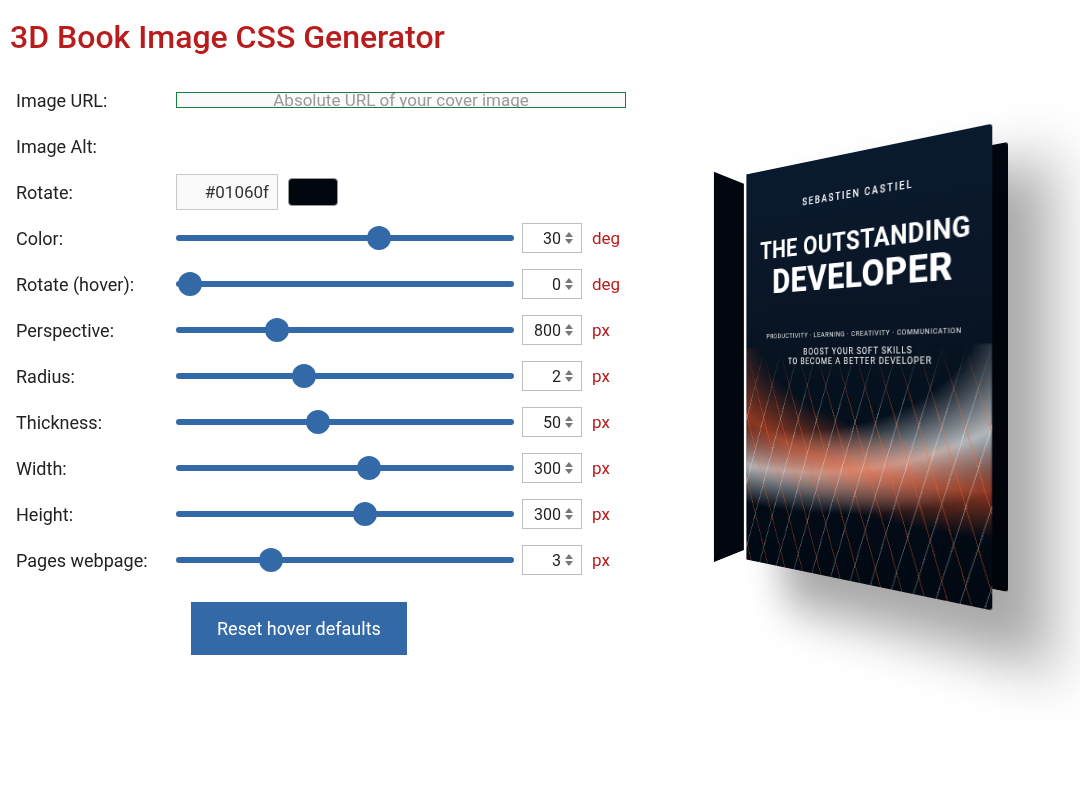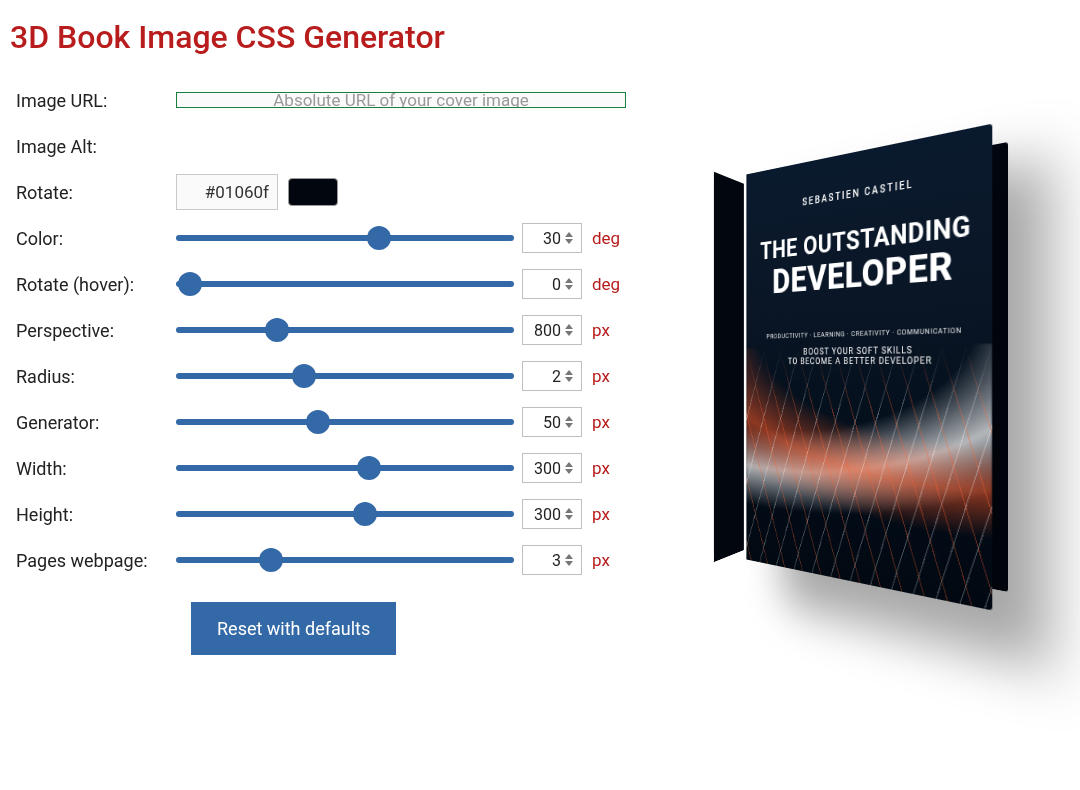--- a/index.html
+++ b/index.html
@@ -337,21 +337,21 @@
         <span class="val">2</span>
         <span class="spinner">
             <div class="up"></div>
             <div class="dn"></div>
           </span>
       </div>
       <div class="unit">px</div>
     </div>
 
     <div class="row">
-      <div class="row-label">Generator:</div>
+      <div class="row-label">Thickness:</div>
       <div class="slider-track">
         <div class="bar"></div>
           <div class="thumb" style="left: 42%;"></div>
       </div>
       <div class="num-input">
         <span class="val">50</span>
         <span class="spinner">
             <div class="up"></div>
             <div class="dn"></div>
           </span>
@@ -401,21 +401,21 @@
         <span class="val">3</span>
         <span class="spinner">
             <div class="up"></div>
             <div class="dn"></div>
           </span>
       </div>
       <div class="unit">px</div>
     </div>
 
     <div class="reset-row">
-      <button class="reset-btn">Reset with defaults</button>
+      <button class="reset-btn">Reset hover defaults</button>
     </div>
 
   </div>
 
   <div class="preview-col">
     <div class="book">
       <div class="back"></div>
       <div class="spine"></div>
 
       <div class="cover">

